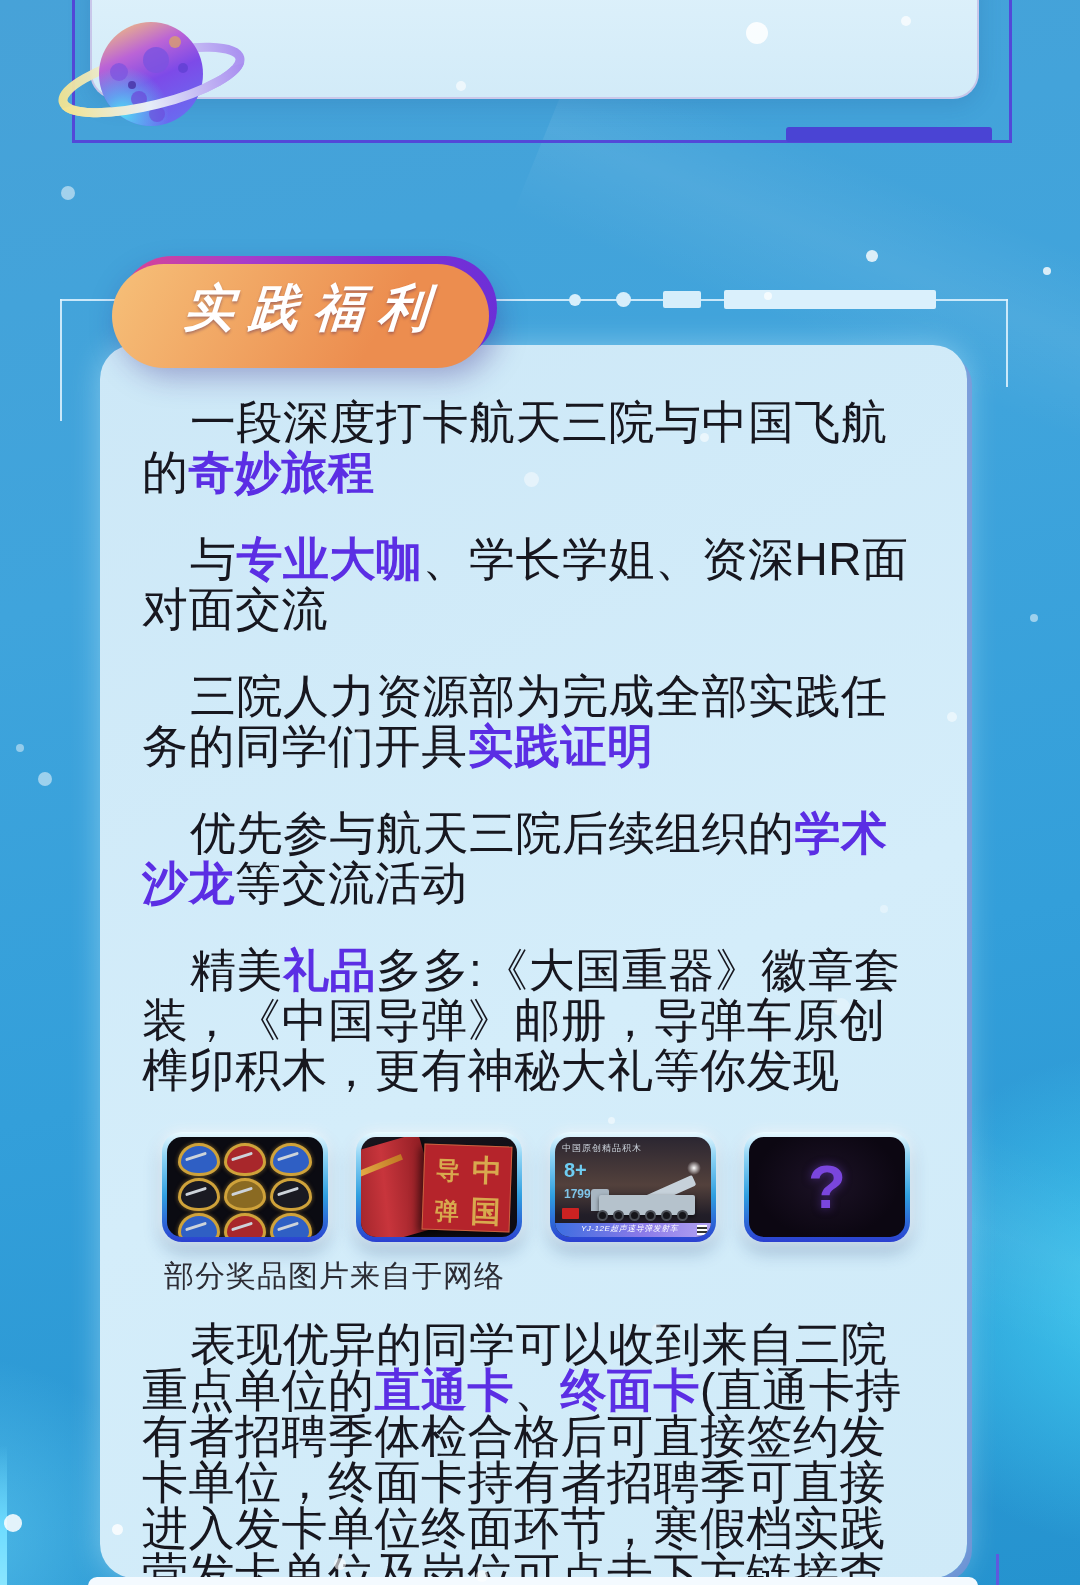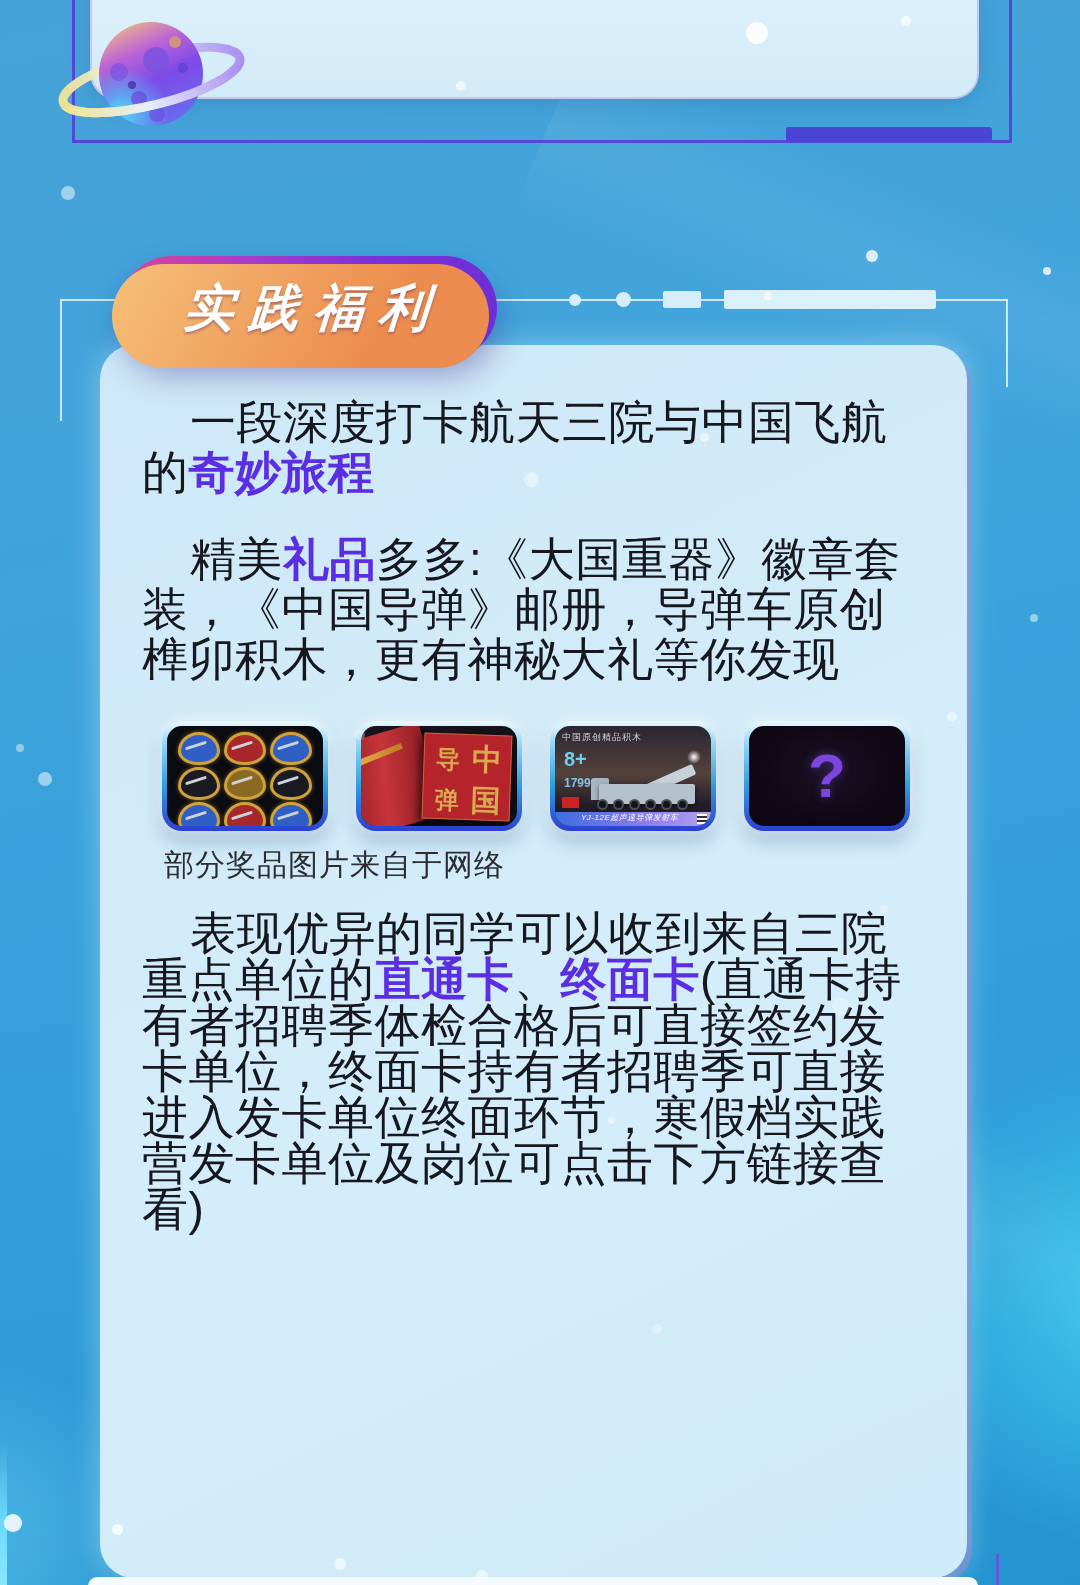--- a/index.html
+++ b/index.html
@@ -182,23 +182,32 @@
   <div class="badge">
     <span class="badge-text">实践福利</span>
   </div>
 
   <div class="card">
 
     <p class="b"><svg class="star" viewBox="0 0 100 100">
           <use href="#starP" fill="url(#sg)"></use>
         </svg><span>一段深度打卡航天三院与中国飞航的</span><span class="hl">奇妙旅程</span></p>
 
-
-
-
+    <p class="b"><svg class="star" viewBox="0 0 100 100">
+          <use href="#starP" fill="url(#sg)"></use>
+        </svg><span>与</span><span class="hl">专业大咖</span><span>、学长学姐、资深HR面对面交流</span></p>
+
+
+    <p class="b"><svg class="star" viewBox="0 0 100 100">
+          <use href="#starP" fill="url(#sg)"></use>
+        </svg><span>三院人力资源部为完成全部实践任务的同学们开具</span><span class="hl">实践证明</span></p>
+
+    <p class="b"><svg class="star" viewBox="0 0 100 100">
+          <use href="#starP" fill="url(#sg)"></use>
+        </svg><span>优先参与航天三院后续组织的</span><span class="hl">学术沙龙</span><span>等交流活动</span></p>
 
     <p class="b"><svg class="star" viewBox="0 0 100 100">
           <use href="#starP" fill="url(#sg)"></use>
         </svg><span>精美</span><span class="hl">礼品</span><span>多多:《大国重器》徽章套装，《中国导弹》邮册，导弹车原创榫卯积木，更有神秘大礼等你发现</span></p>
 
     <div class="prizes">
       <div class="prize">
         <div class="pi p-badges">
           <i class="bdg b-blue"></i>
           <i class="bdg b-red"></i>

